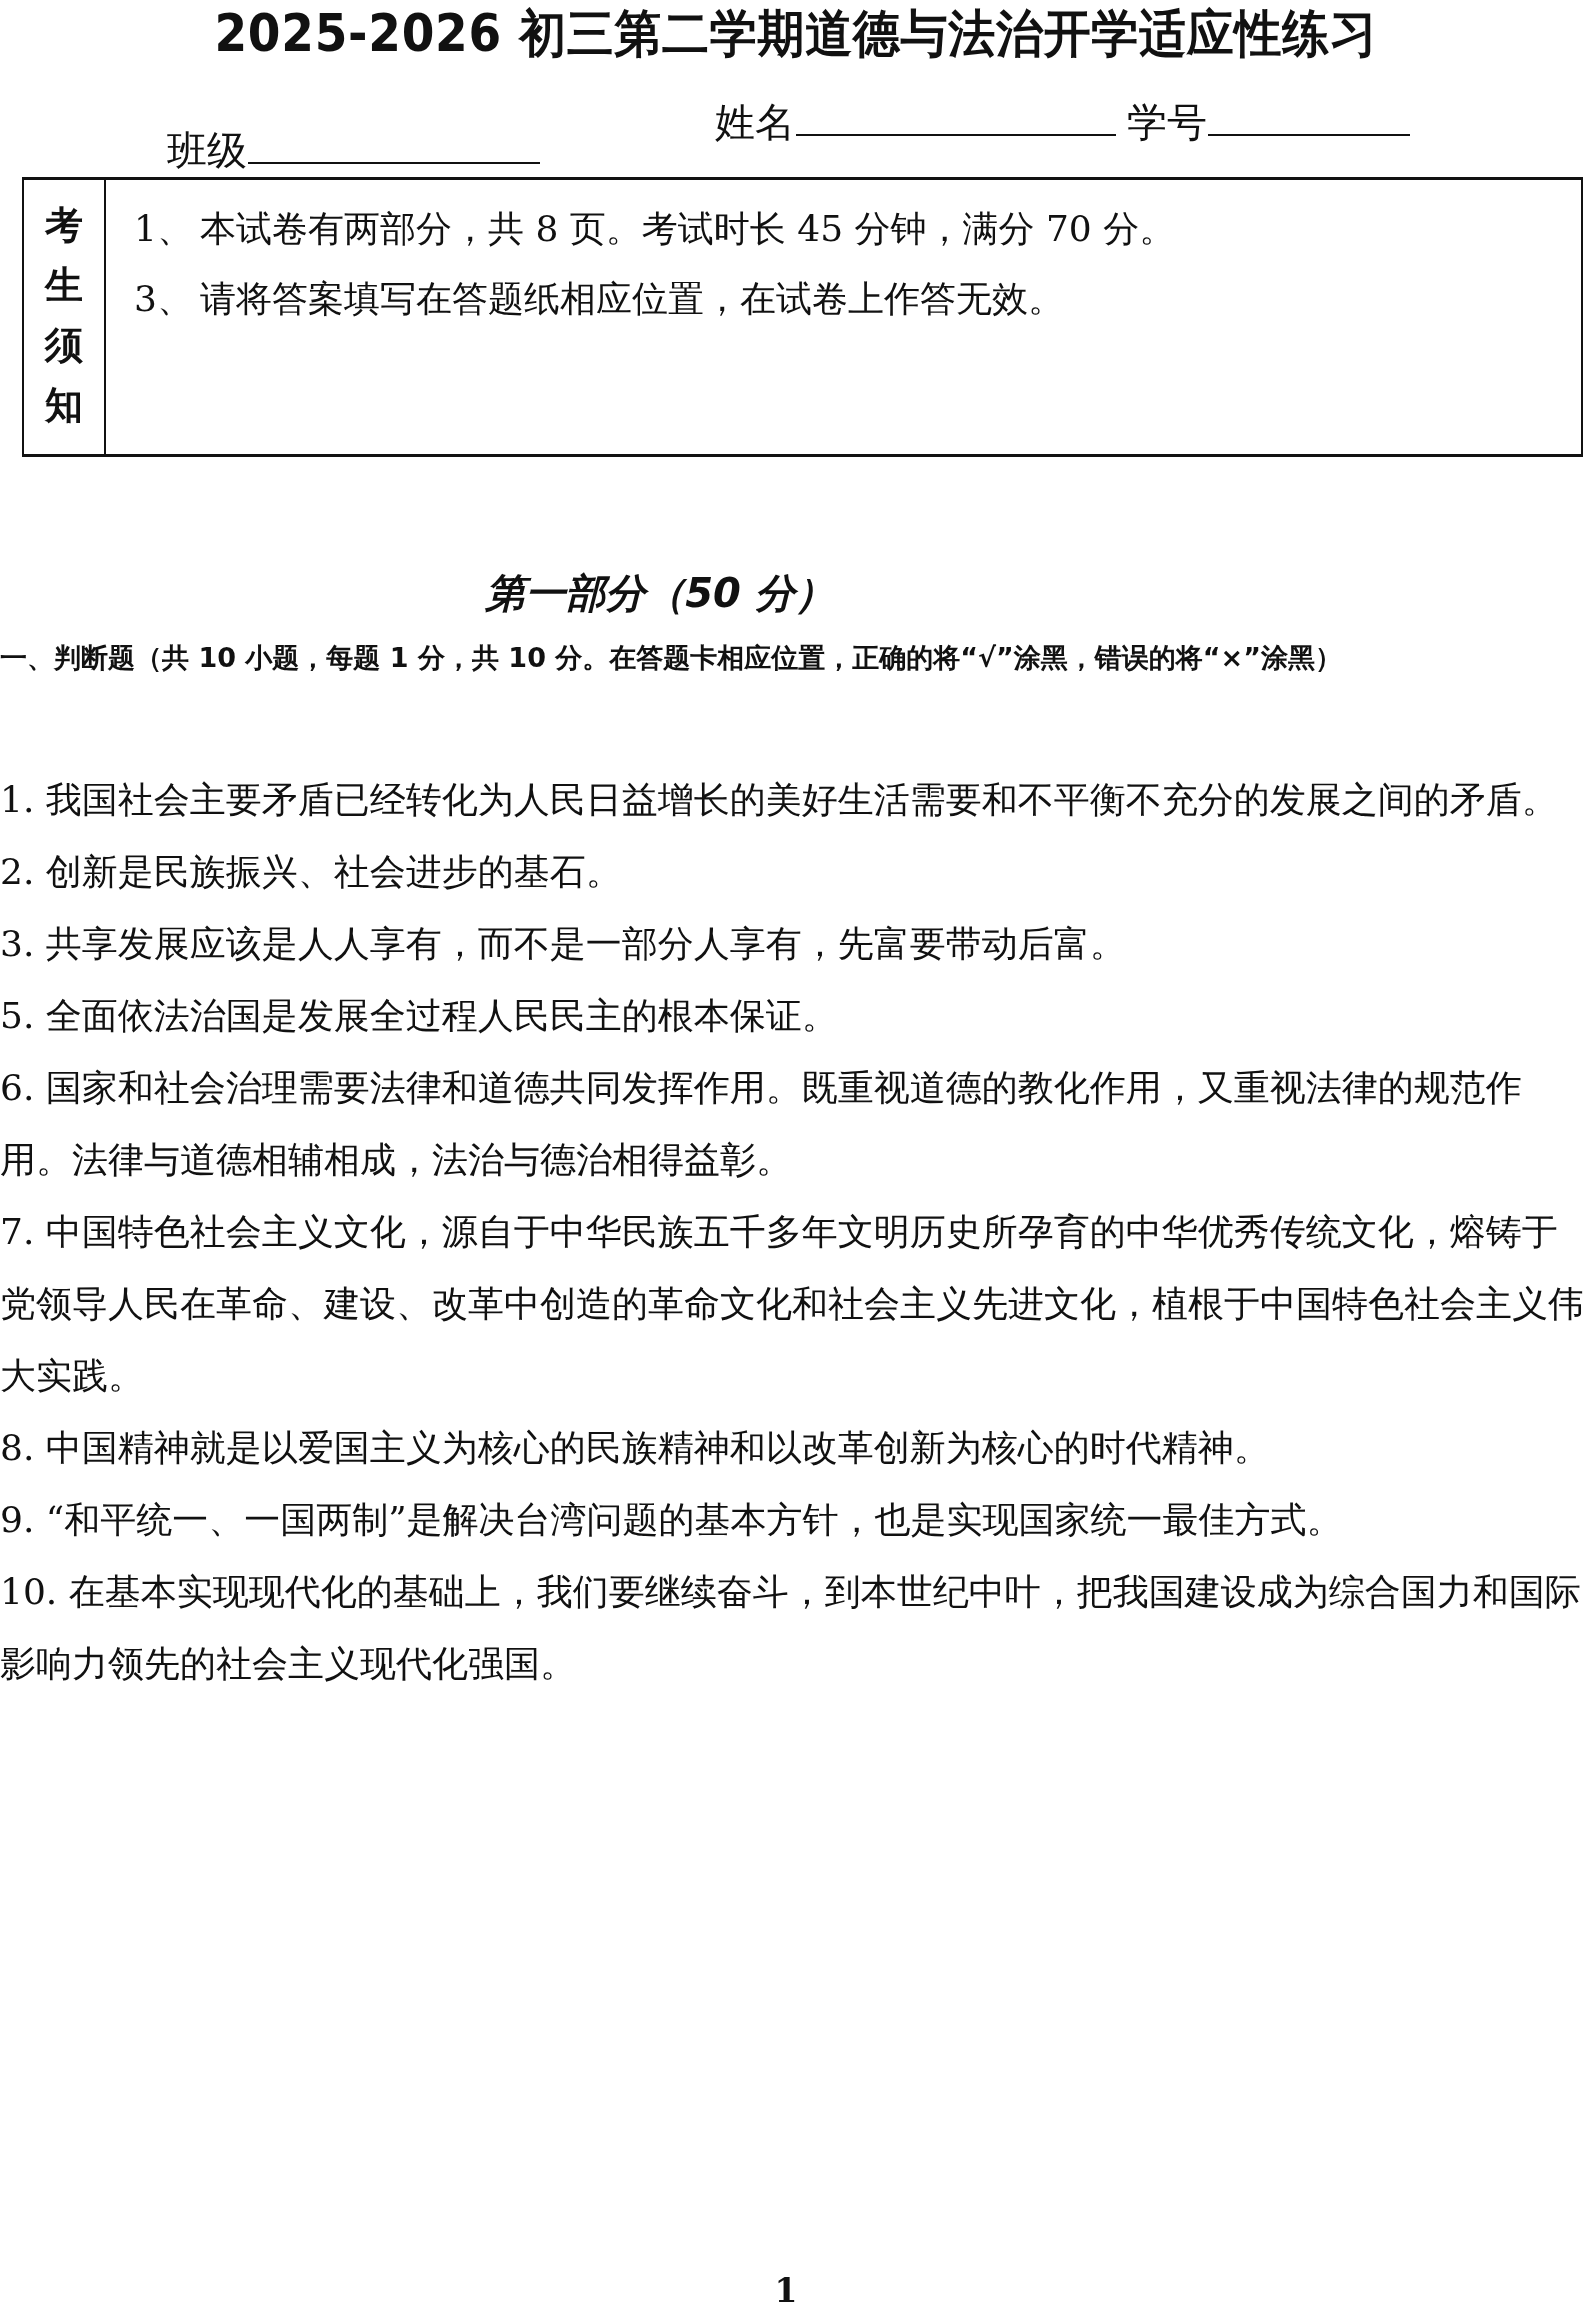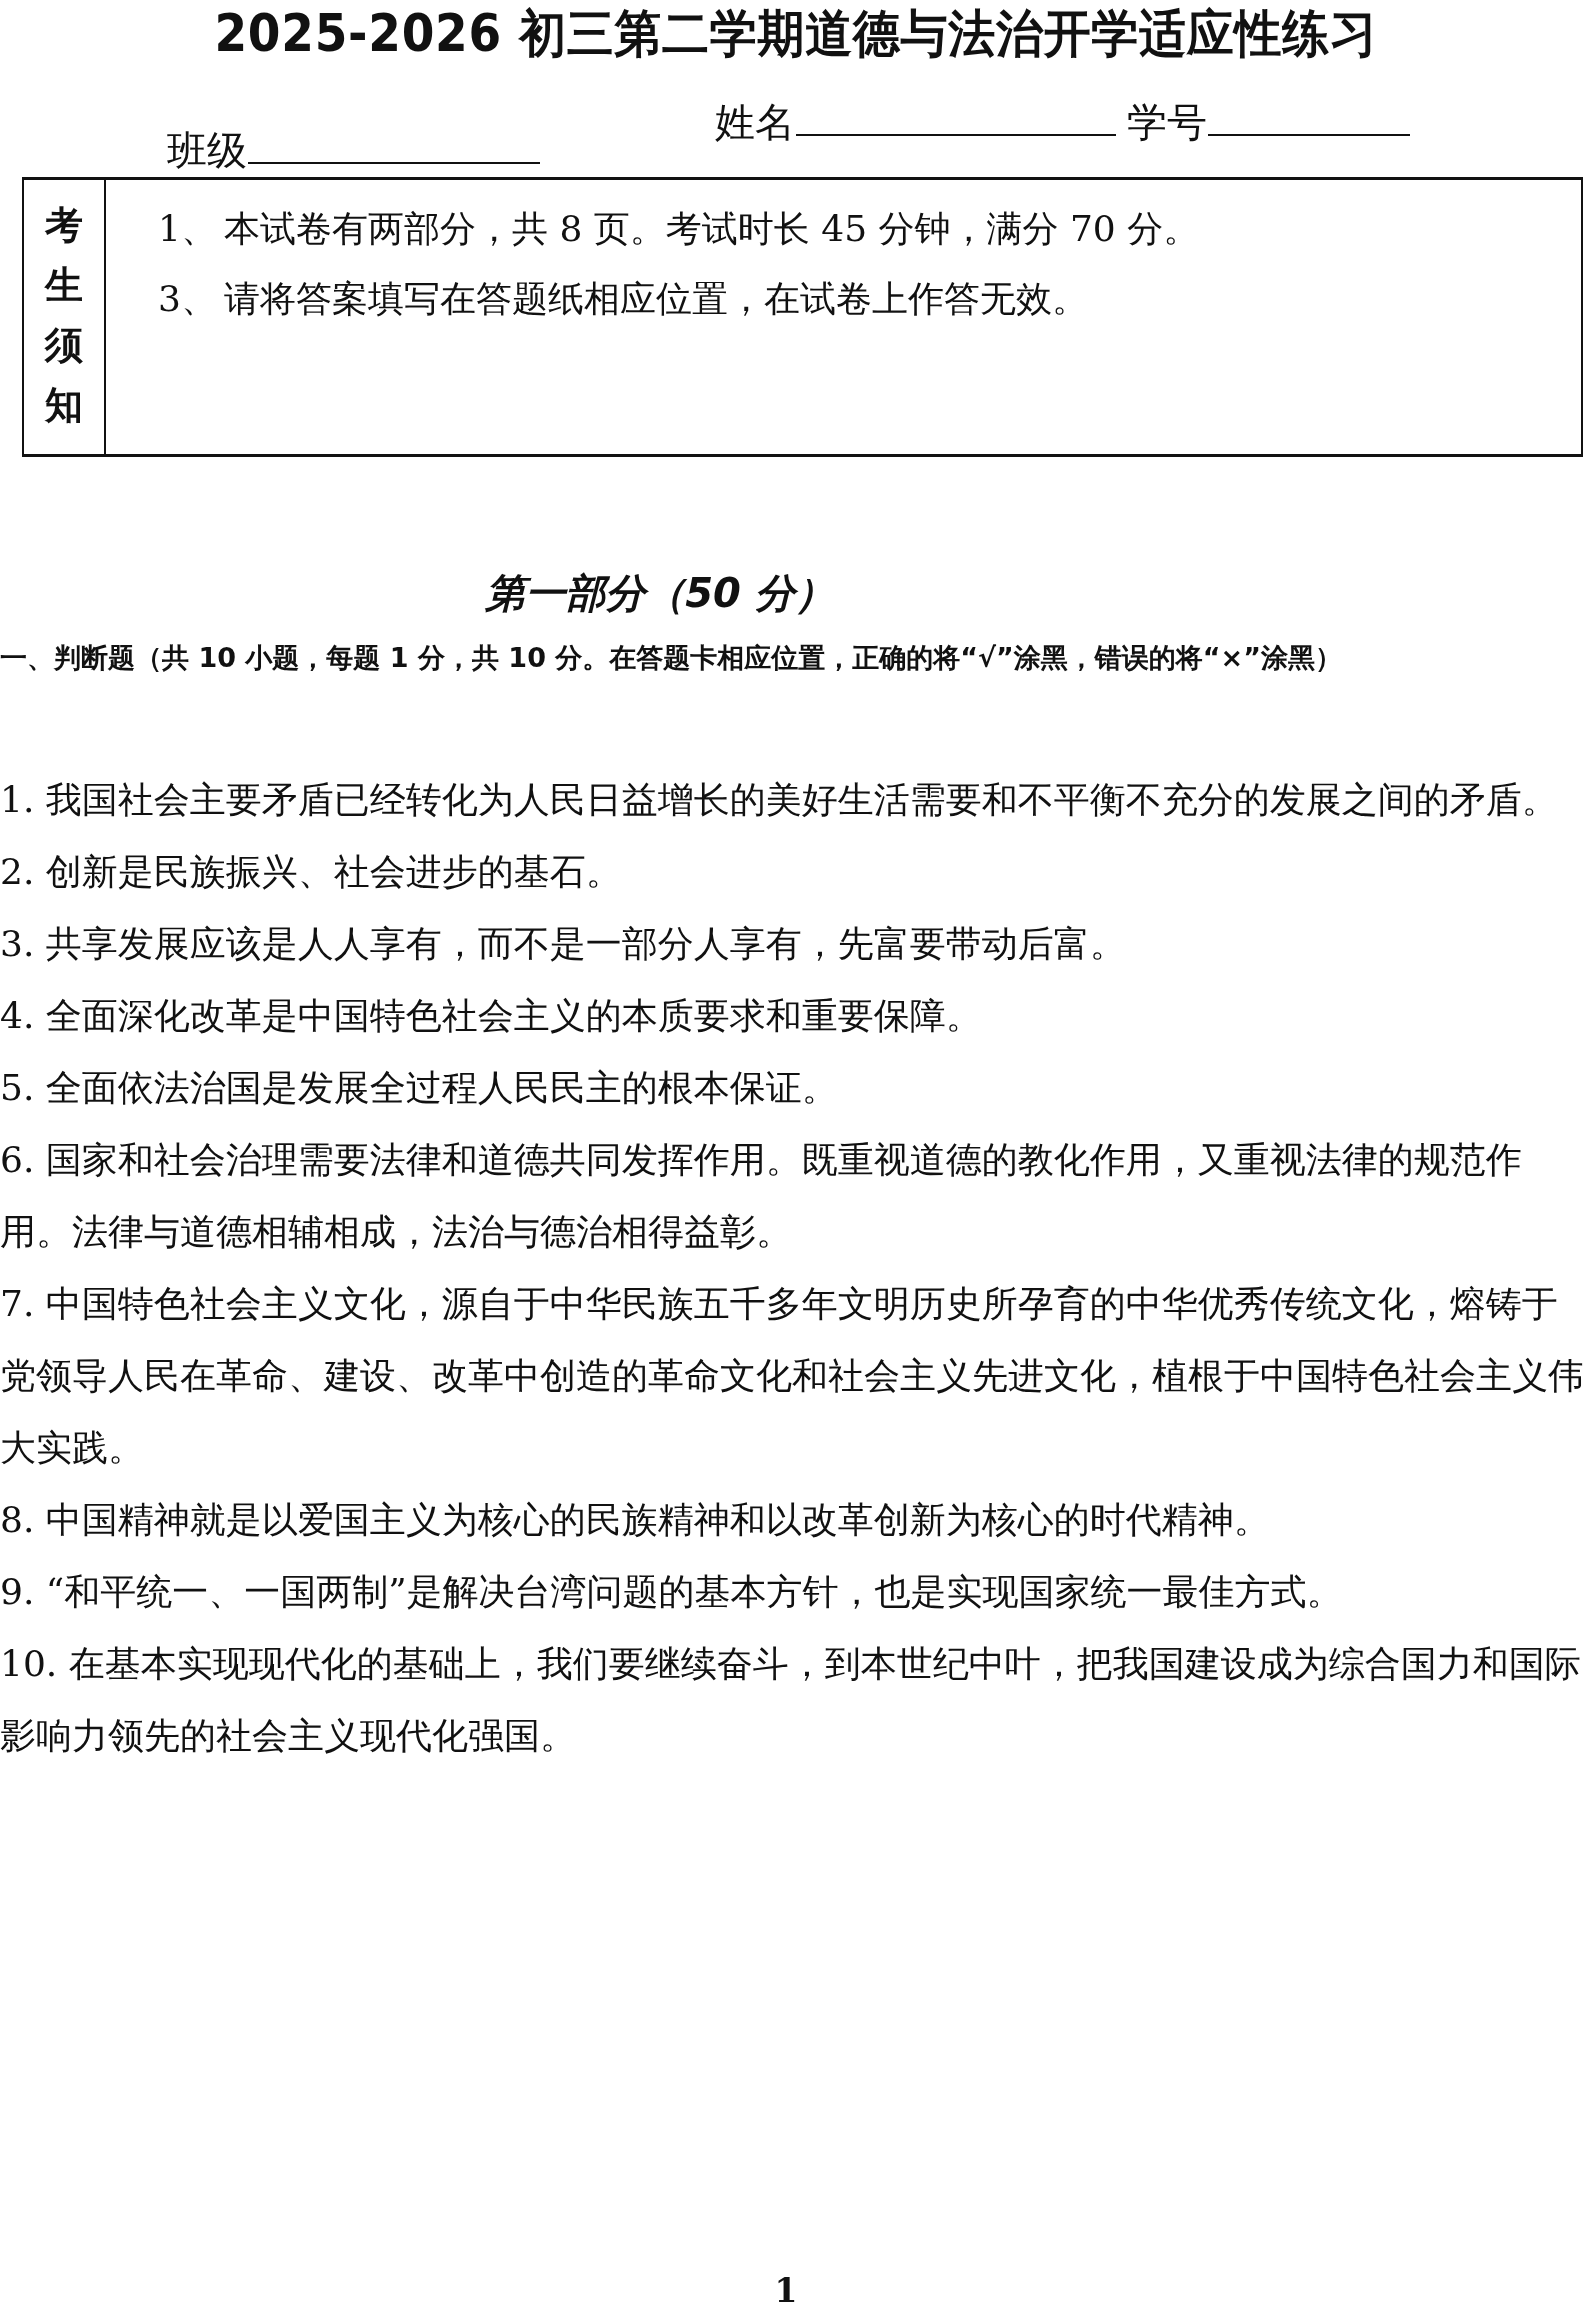--- a/index.html
+++ b/index.html
@@ -75,21 +75,20 @@
       padding: 15.3px 0 19.5px 0;
       font-size: 38px;
       font-weight: bold;
       line-height: 42px;
     }
     .notice-items {
       flex: 1;
       padding: 14px 0 0 28px;
       font-size: 36px;
       line-height: 70px;
-      margin-left: 24px;
     }
     .notice-item {
       white-space: nowrap;
     }
     .notice-item .num {
       display: inline-block;
       width: 66px;
     }
     .part-title {
       position: absolute;
@@ -174,21 +173,20 @@
 </div>
 
 <div class="part-title">第一部分（50 分）</div>
 
 <div class="section-heading">一、判断题（共 10 小题，每题 1 分，共 10 分。在答题卡相应位置，正确的将“√”涂黑，错误的将“×”涂黑）</div>
 
 <div class="questions">
   <p class="question">1. 我国社会主要矛盾已经转化为人民日益增长的美好生活需要和不平衡不充分的发展之间的矛盾。</p>
   <p class="question">2. 创新是民族振兴、社会进步的基石。</p>
   <p class="question">3. 共享发展应该是人人享有，而不是一部分人享有，先富要带动后富。</p>
-  <p class="question">4. 全面深化改革是中国特色社会主义的本质要求和重要保障。</p>
   <p class="question">5. 全面依法治国是发展全过程人民民主的根本保证。</p>
   <p class="question">6. 国家和社会治理需要法律和道德共同发挥作用。既重视道德的教化作用，又重视法律的规范作用。法律与道德相辅相成，法治与德治相得益彰。</p>
   <p class="question">7. 中国特色社会主义文化，源自于中华民族五千多年文明历史所孕育的中华优秀传统文化，熔铸于党领导人民在革命、建设、改革中创造的革命文化和社会主义先进文化，植根于中国特色社会主义伟大实践。</p>
   <p class="question">8. 中国精神就是以爱国主义为核心的民族精神和以改革创新为核心的时代精神。</p>
   <p class="question">9. “和平统一、一国两制”是解决台湾问题的基本方针，也是实现国家统一最佳方式。</p>
   <p class="question">10. 在基本实现现代化的基础上，我们要继续奋斗，到本世纪中叶，把我国建设成为综合国力和国际影响力领先的社会主义现代化强国。</p>
 </div>
 
 <div class="page-number">1</div>
 

